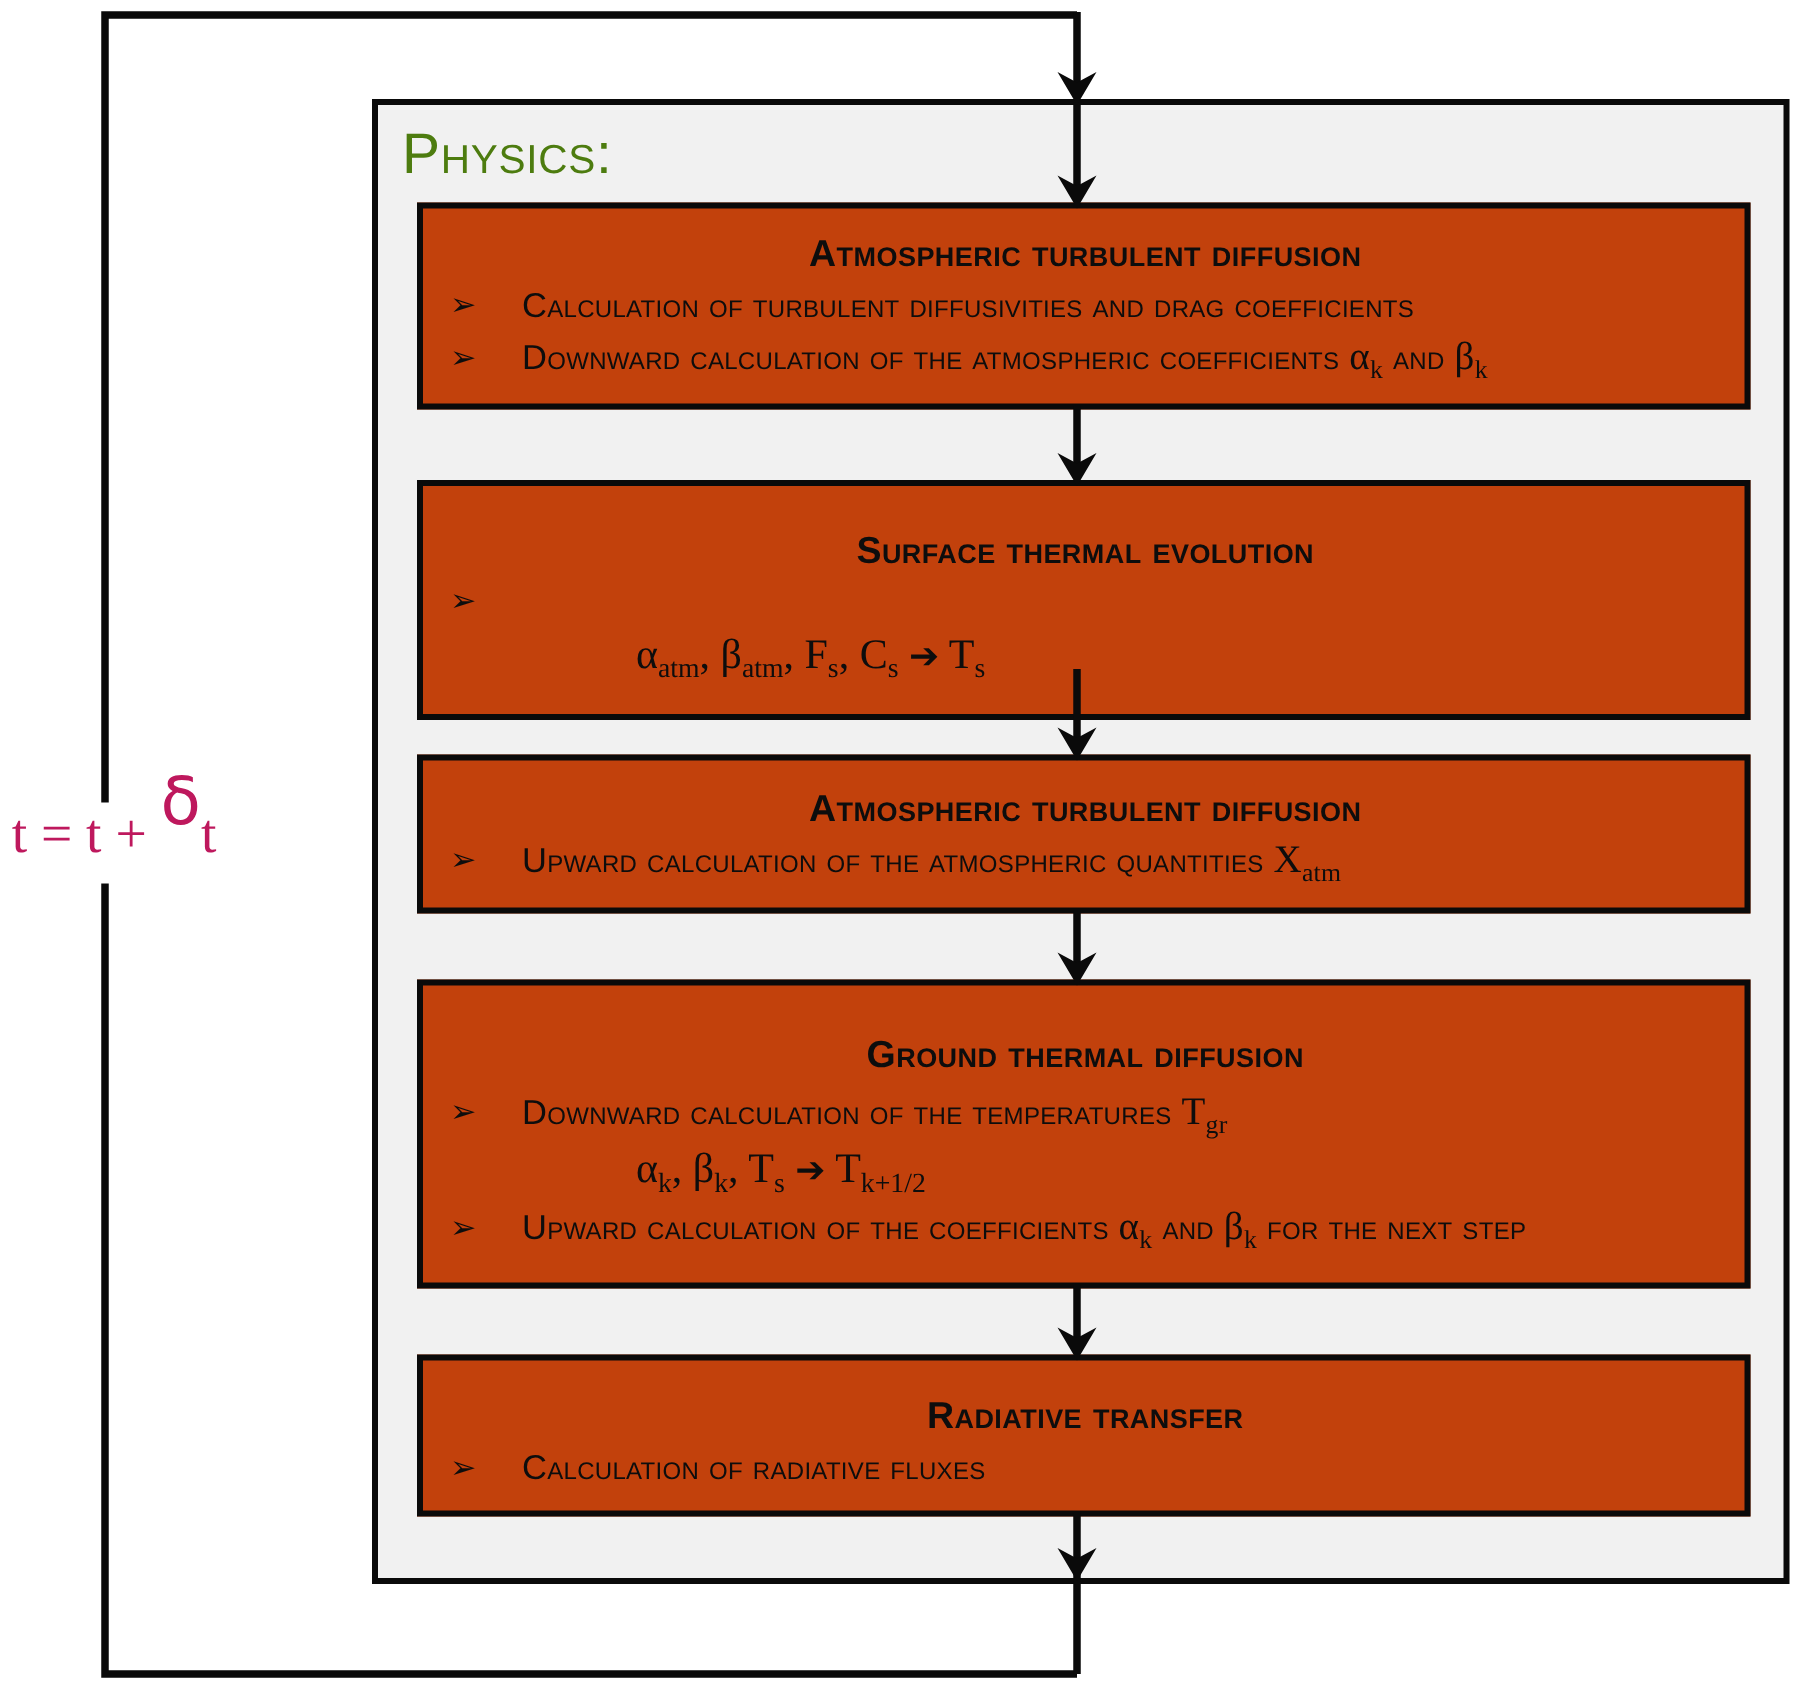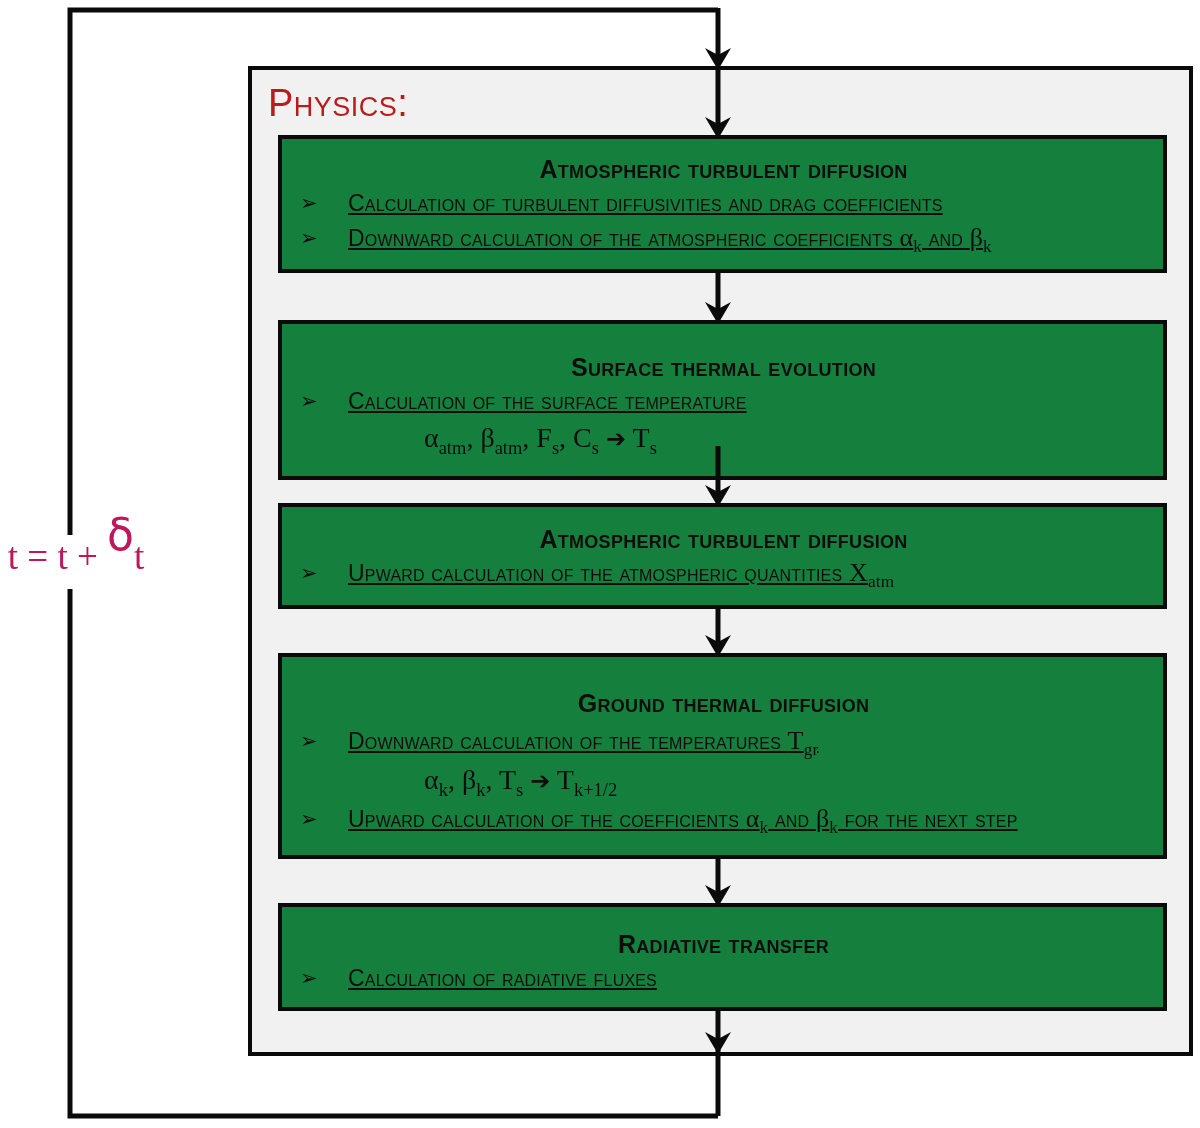--- a/index.html
+++ b/index.html
@@ -10,46 +10,46 @@
   svg.connectors { position:absolute; left:0; top:0; z-index:5; pointer-events:none; }
   .ln { fill:none; stroke:#0a0a0a; stroke-width:5px; }
   .hd { fill:#0a0a0a; stroke:none; }
 
   .physics-box {
     position:absolute; left:248px; top:66px; width:945px; height:990px;
     box-sizing:border-box; border:4px solid #0a0a0a; background:#f1f1f1; z-index:1;
   }
   .physics-label {
     position:absolute; left:16px; top:12px;
-    font-size:38px; font-variant:small-caps; letter-spacing:0.5px; color:#b91c1c;
+    font-size:38px; font-variant:small-caps; letter-spacing:0.5px; color:#4d7c0f;
   }
 
   .pbox {
     position:absolute; left:26px; width:889px; box-sizing:border-box;
-    border:4px solid #0a0a0a; background:#15803d; padding:10px 16px 0 18px; z-index:2;
+    border:4px solid #0a0a0a; background:#c2410c; padding:10px 16px 0 18px; z-index:2;
   }
   .pbox-1 { top:65px;  height:138px; padding-top:13px; }
   .pbox-2 { top:250px; height:160px; padding-top:26px;  }
   .pbox-3 { top:433px; height:106px; padding-top:15px; }
   .pbox-4 { top:583px; height:206px; padding-top:27px;  }
   .pbox-5 { top:833px; height:108px; padding-top:20px; }
 
   .row { line-height:34px; }
   .pbox-4 .row { line-height:38px; }
   .box-title {
     text-align:center; font-weight:700; font-size:25px;
     font-variant:small-caps; letter-spacing:0.3px;
   }
   .bullet { display:flex; align-items:baseline; }
   .marker {
     flex:none; width:26px; margin-right:22px; font-size:21px;
     font-family:"DejaVu Sans", sans-serif; transform:translateY(-1px);
   }
   .btext {
-    font-size:23px; font-variant:small-caps; white-space:pre-wrap; letter-spacing:0.2px;text-decoration:underline;
+    font-size:23px; font-variant:small-caps; white-space:pre-wrap; letter-spacing:0.2px;
   }
   .sym {
     font-family:"Liberation Serif","DejaVu Serif",serif;
     font-variant:normal; font-size:26px;
   }
   .sym sub, sub.fs { font-size:0.66em; line-height:0; font-variant:normal; }
   .formula {
     margin-left:124px; font-family:"Liberation Serif","DejaVu Serif",serif;
     font-size:28px; white-space:pre-wrap; line-height:38px;
   }
@@ -101,21 +101,20 @@
       <div class="row bullet">
           <span class="marker">➢</span>
           <span class="btext"><span>Downward calculation of the atmospheric coefficients </span><span class="sym"><span>α</span><sub>k</sub></span><span> and </span><span class="sym"><span>β</span><sub>k</sub></span></span>
         </div>
     </div>
 
     <div class="pbox pbox-2">
       <div class="row box-title">Surface thermal evolution</div>
       <div class="row bullet">
           <span class="marker">➢</span>
-          <span class="btext"><span>Calculation of the surface temperature</span></span>
         </div>
       <div class="row formula"><span class="fm">α</span><sub class="fs">atm</sub><span class="fm">, </span><span class="fm">β</span><sub class="fs">atm</sub><span class="fm">, F</span><sub class="fs">s</sub><span class="fm">, C</span><sub class="fs">s</sub><span class="fm"> </span><span class="fa">➔</span><span class="fm"> T</span><sub class="fs">s</sub></div>
     </div>
 
     <div class="pbox pbox-3">
       <div class="row box-title">Atmospheric turbulent diffusion</div>
       <div class="row bullet">
           <span class="marker">➢</span>
           <span class="btext"><span>Upward calculation of the atmospheric quantities </span><span class="sym"><span>X</span><sub>atm</sub></span></span>
         </div>

